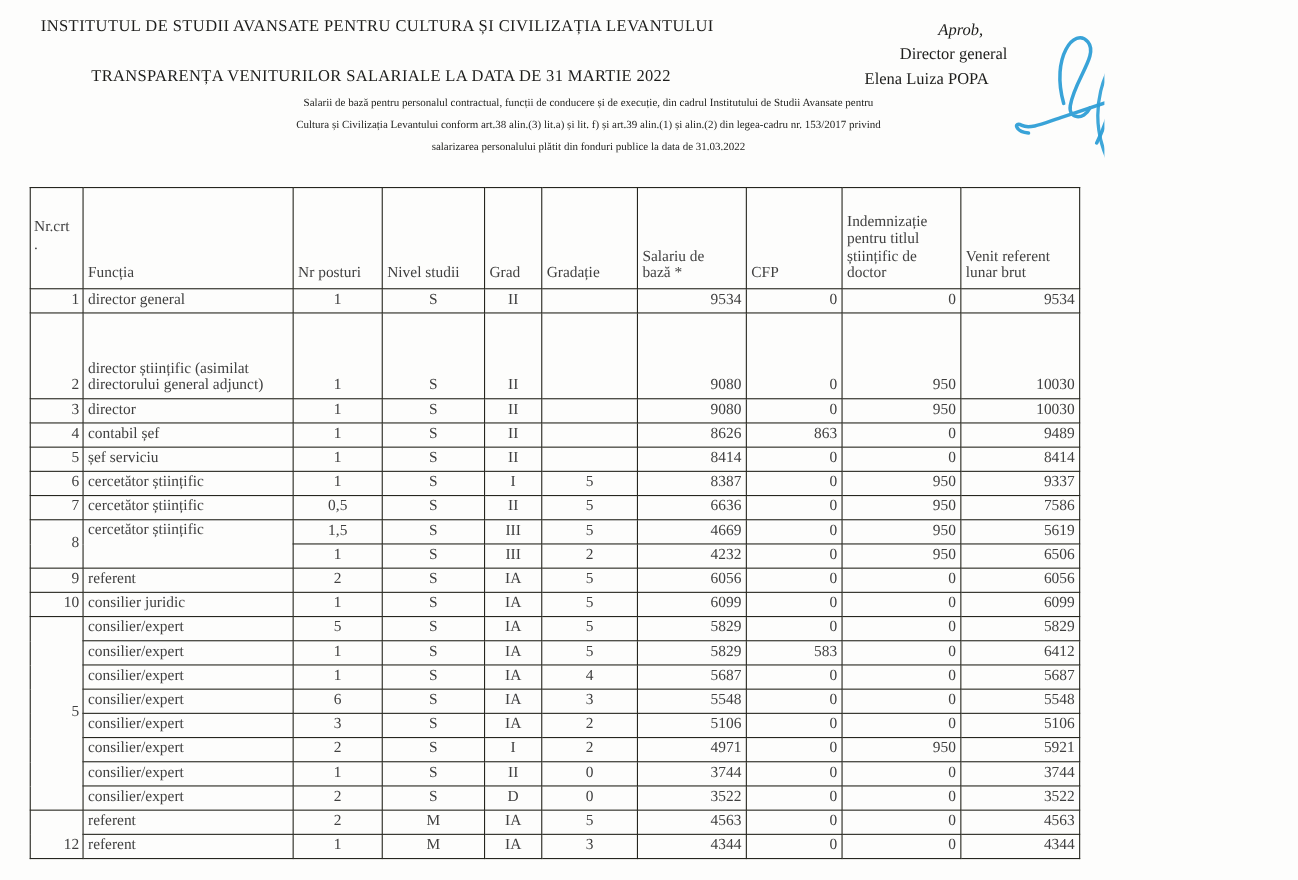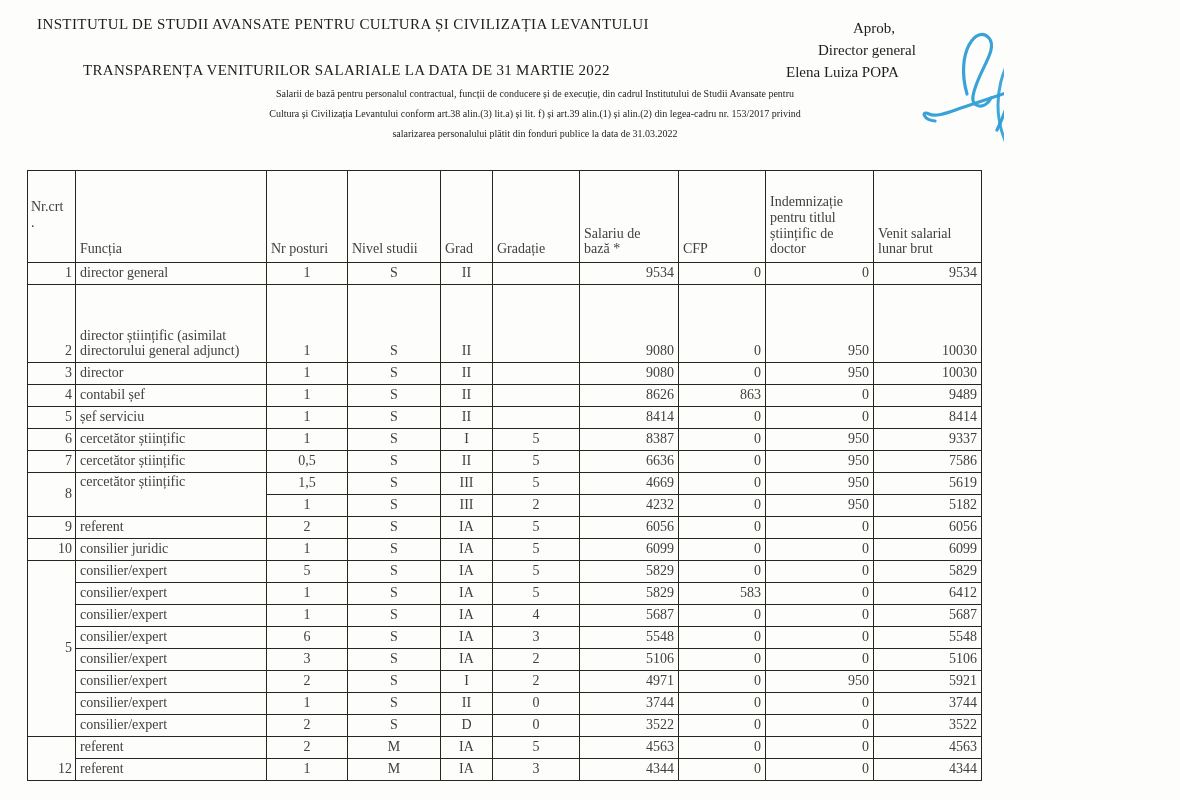--- a/index.html
+++ b/index.html
@@ -1,20 +1,20 @@
 <!DOCTYPE html>
 <html><head>
 <meta charset="utf-8">
 <style>
   * { margin:0; padding:0; box-sizing:border-box; }
   body { background:#fdfdfc; font-family:"Liberation Serif", serif; color:#1d1d1b; }
   .page { position:relative; width:1004px; height:800px; overflow:hidden; background:#fdfdfc; }
 
   .org-title { position:absolute; left:37px; top:16px; font-size:15px; letter-spacing:.4px; }
-  .aprob      { position:absolute; left:853px; top:20px; font-size:15px; }
+  .aprob      { position:absolute; left:853px; top:20px; font-size:15px;font-style:italic; }
   .aprob-role { position:absolute; left:818px; top:42px; font-size:15px; }
   .aprob-name { position:absolute; left:786px; top:64px; font-size:15px; }
   .doc-title  { position:absolute; left:83px;  top:62px; font-size:15px; letter-spacing:.3px; }
   .subtitle   { position:absolute; left:20px; top:84px; width:1030px; text-align:center;
                 font-size:10px; line-height:20px; }
 
   table.salary { position:absolute; left:27px; top:150px; width:954px;
                  border-collapse:collapse; table-layout:fixed;
                  font-size:14px; line-height:1.12; color:#404040;margin-top:20px; }
   .salary th, .salary td { border:1.5px solid #26261f; padding:1px 4px 3px 4px;
@@ -75,21 +75,21 @@
         <th>Nivel studii</th>
         <th>Grad</th>
         <th>Gradație</th>
         <th>Salariu de
 bază *</th>
         <th>CFP</th>
         <th>Indemnizație
 pentru titlul
 științific de
 doctor</th>
-        <th>Venit salarial
+        <th>Venit referent
 lunar brut</th>
       </tr>
     </thead>
     <tbody>
         <tr>
           <td class="nr">1</td>
           <td class="fn">director general</td>
           <td class="c">1</td>
           <td class="c">S</td>
           <td class="c">II</td>
@@ -184,21 +184,21 @@
           <td class="num">5619</td>
         </tr>
         <tr>
           <td class="c">1</td>
           <td class="c">S</td>
           <td class="c">III</td>
           <td class="c">2</td>
           <td class="num">4232</td>
           <td class="num">0</td>
           <td class="num">950</td>
-          <td class="num">5182</td>
+          <td class="num">6506</td>
         </tr>
         <tr>
           <td class="nr">9</td>
           <td class="fn">referent</td>
           <td class="c">2</td>
           <td class="c">S</td>
           <td class="c">IA</td>
           <td class="c">5</td>
           <td class="num">6056</td>
           <td class="num">0</td>

